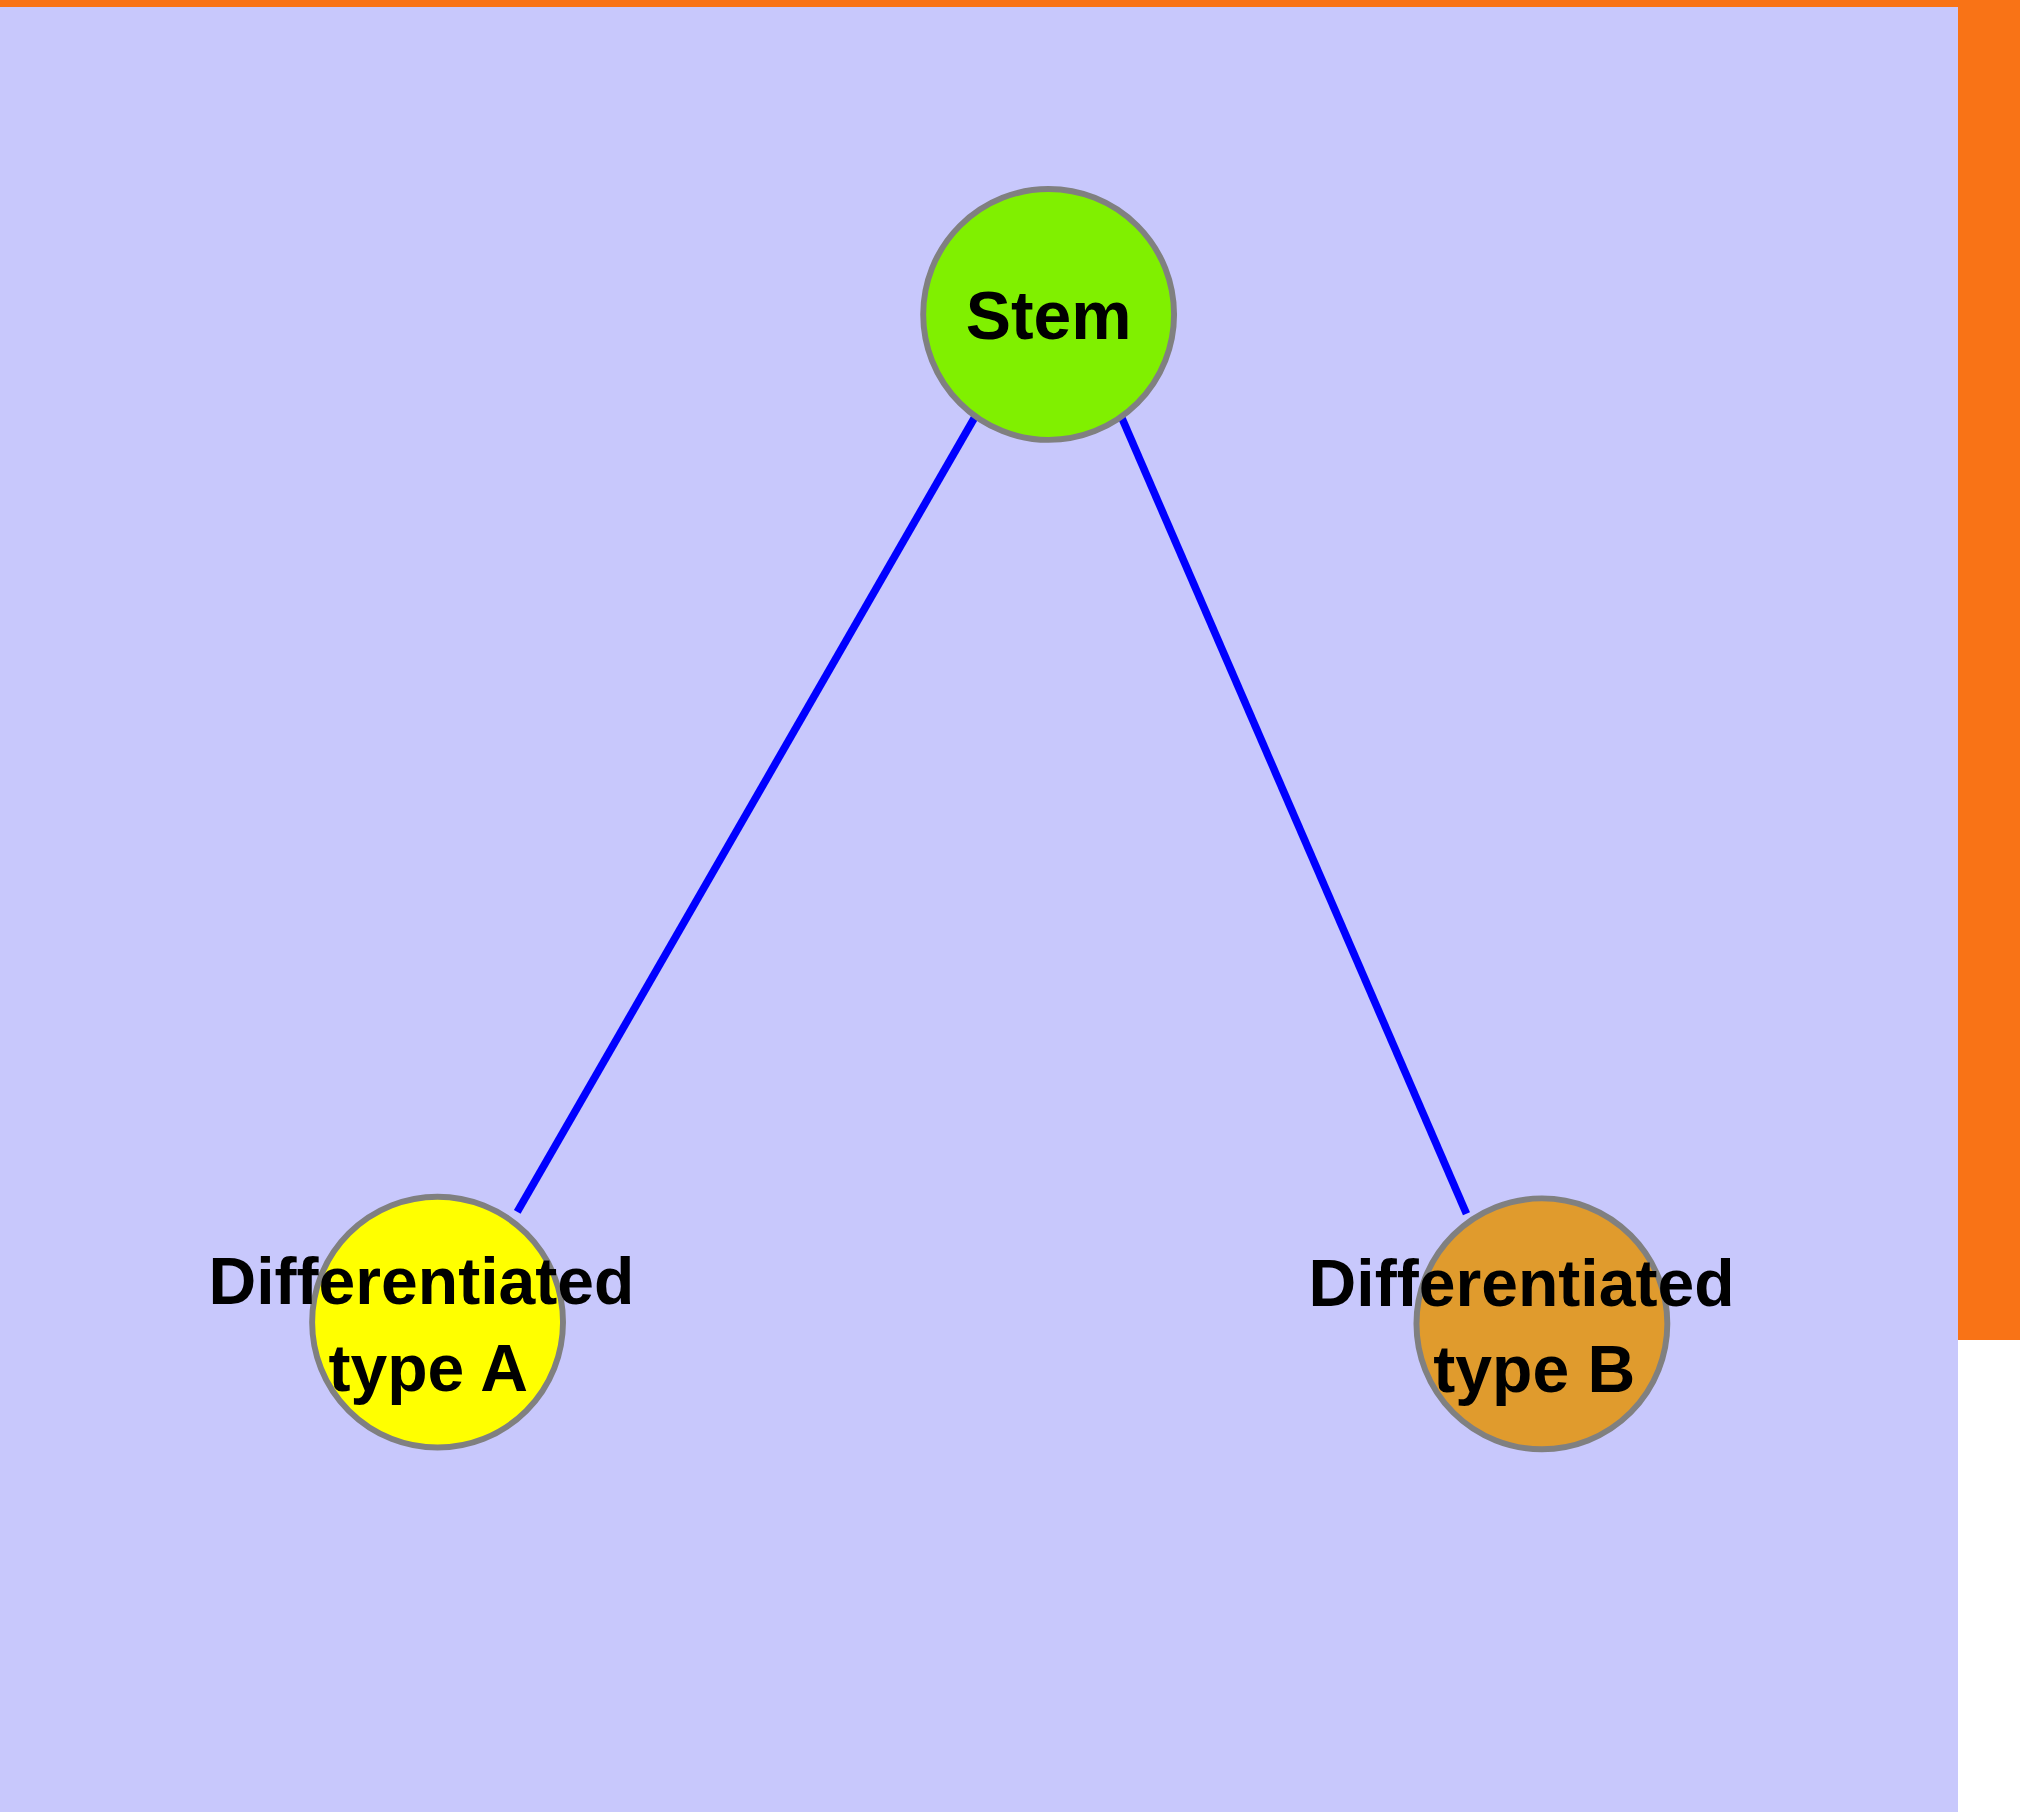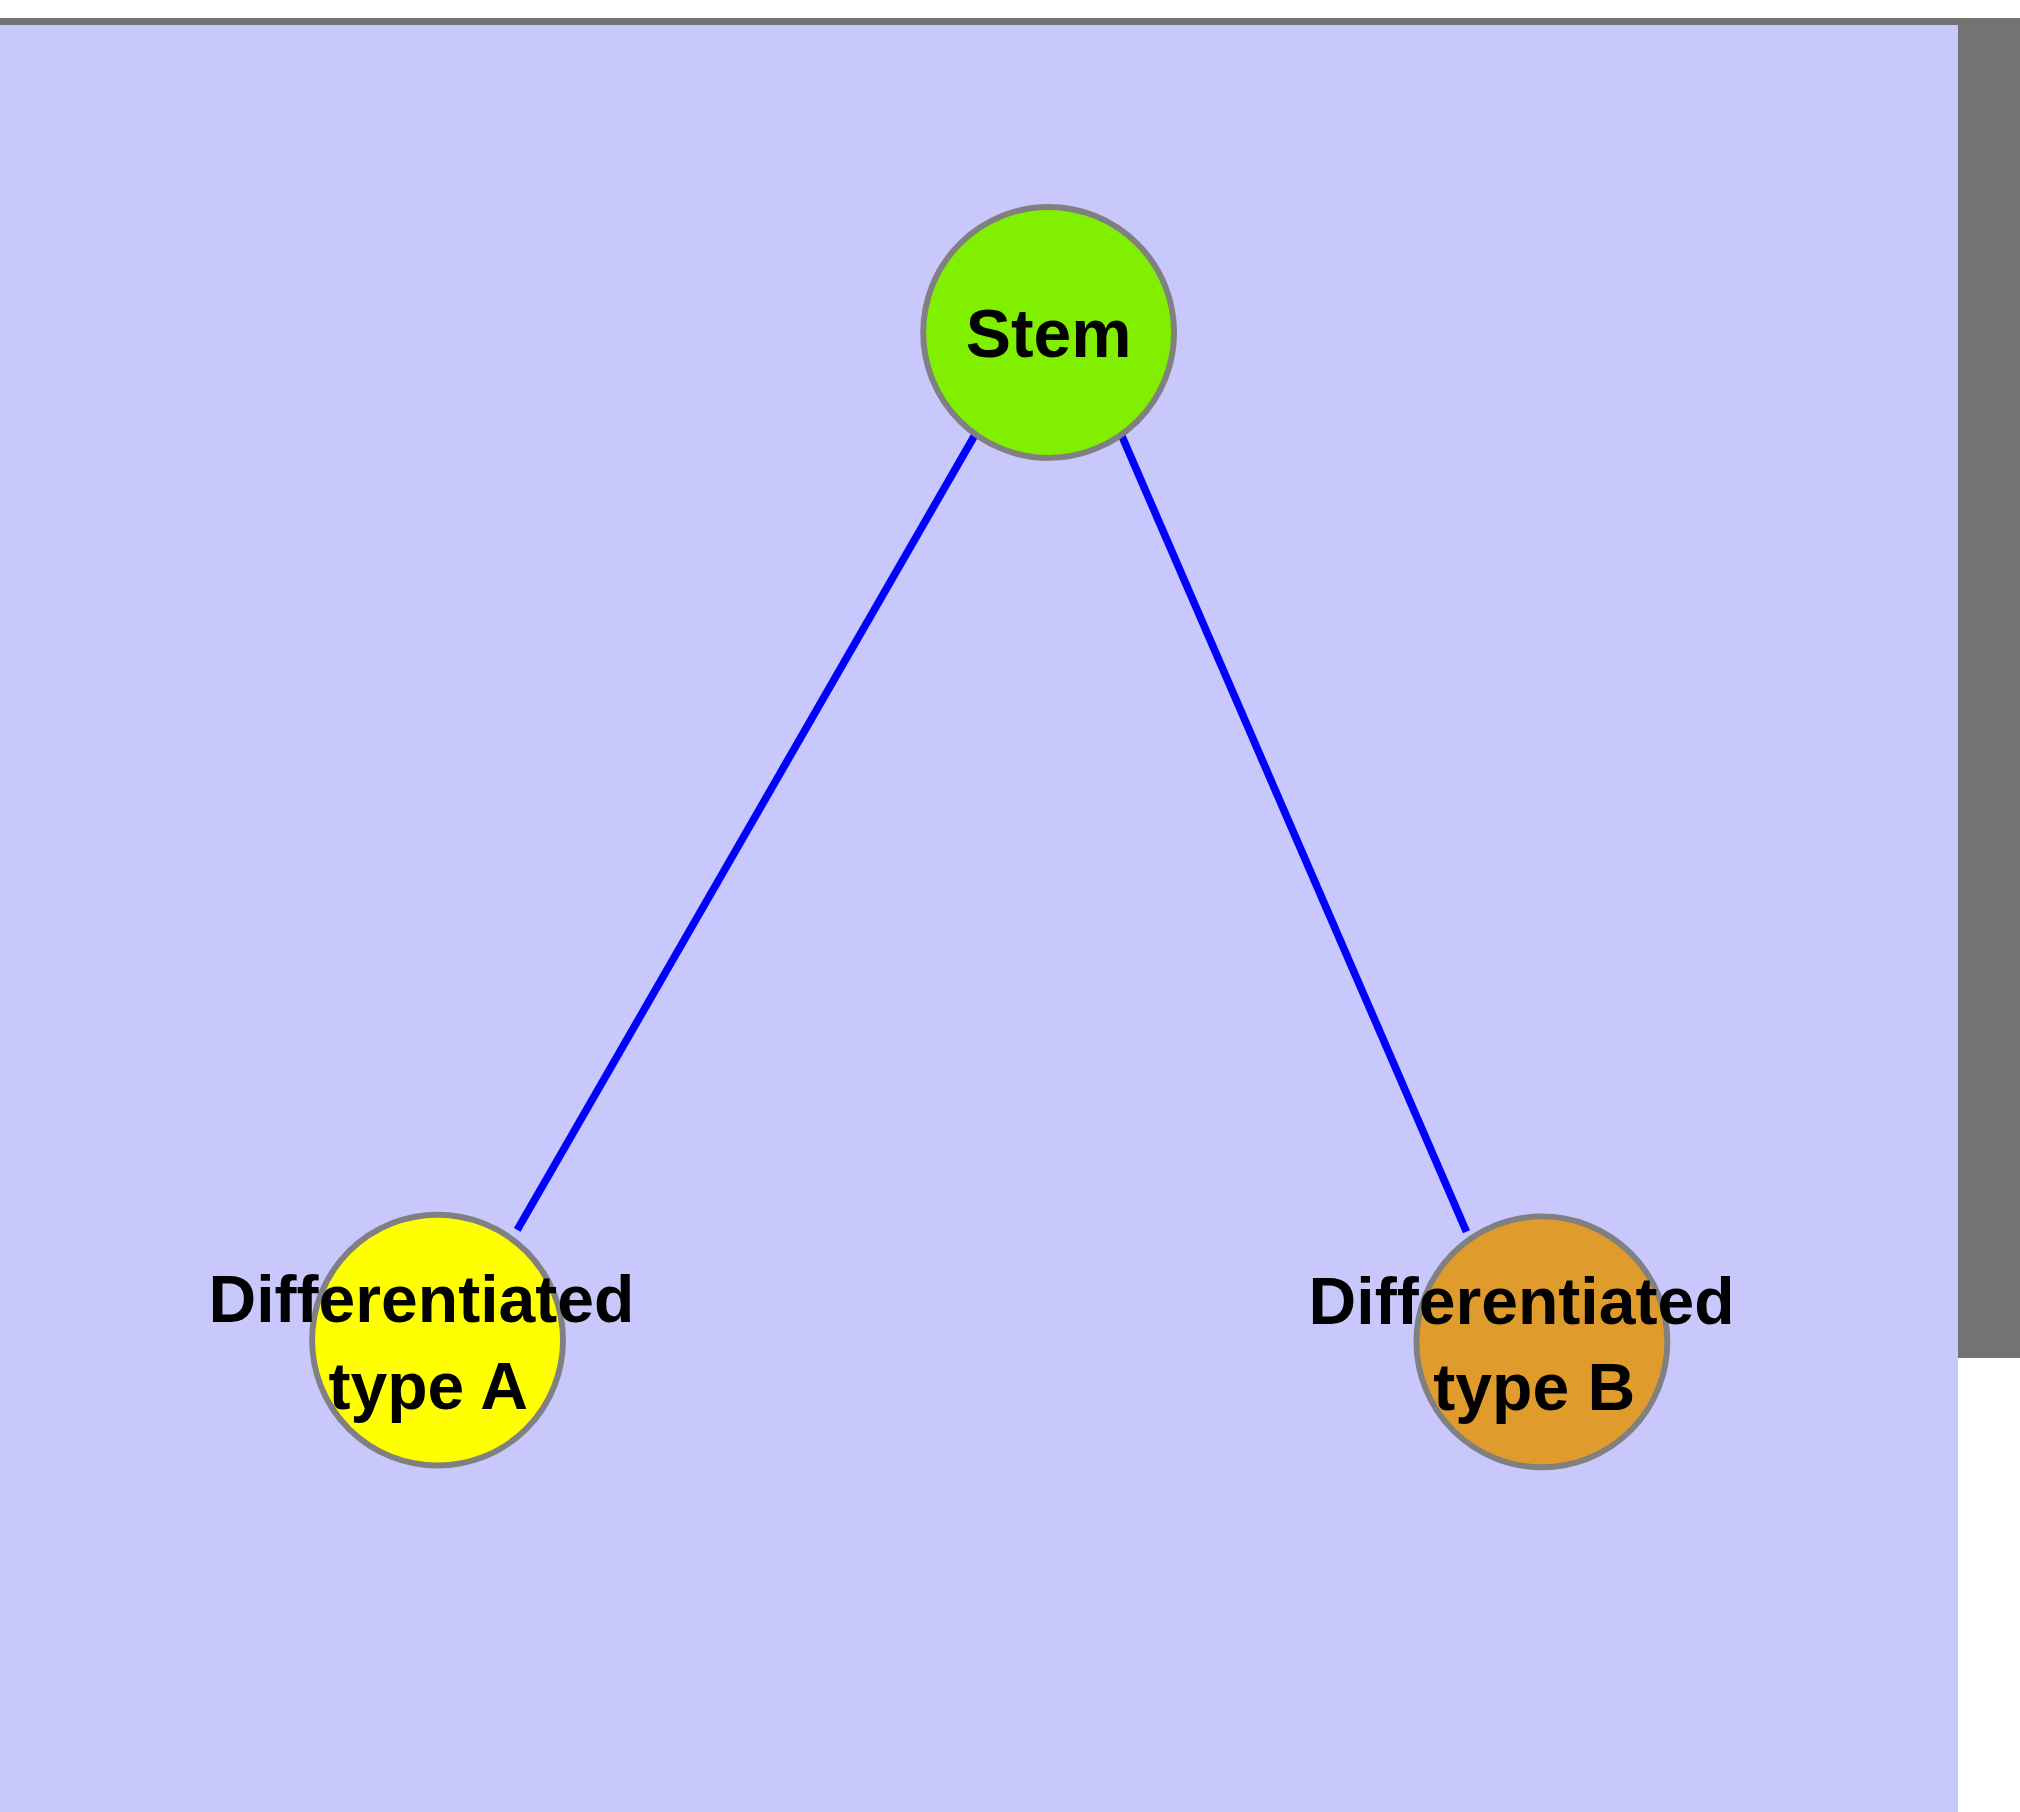--- a/index.html
+++ b/index.html
@@ -10,22 +10,21 @@
   body {
     width: 2021px;
     height: 1812px;
     overflow: hidden;
     font-family: "Liberation Sans", sans-serif;
   }
   #stage {
     position: relative;
     width: 2021px;
     height: 1340px;
-    background: #737373;
-    margin-top: 18px;
+    background: #f97316;
   }
   #canvas-bg {
     position: absolute;
     left: 0px;
     top: 6.8px;
     width: 1958px;
     height: 1805px;
     background: #c8c8fc;
   }
   #graph-svg {

